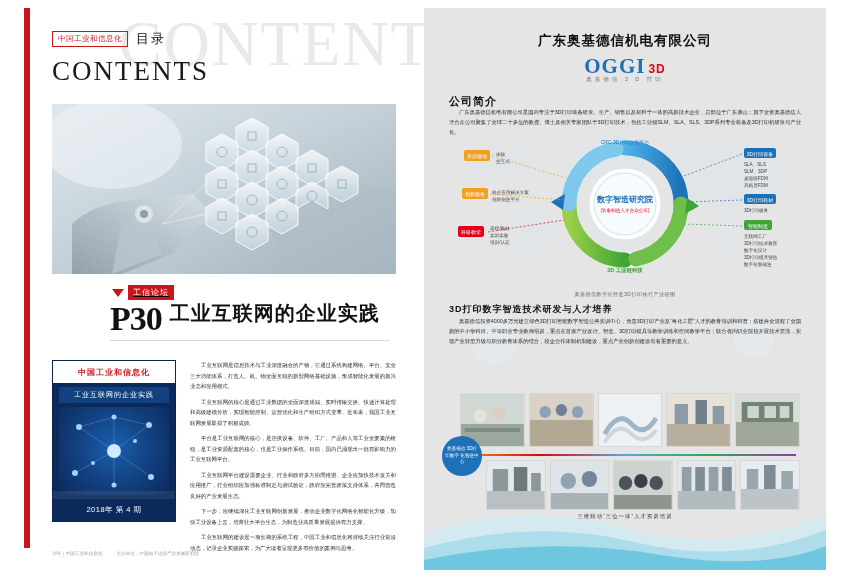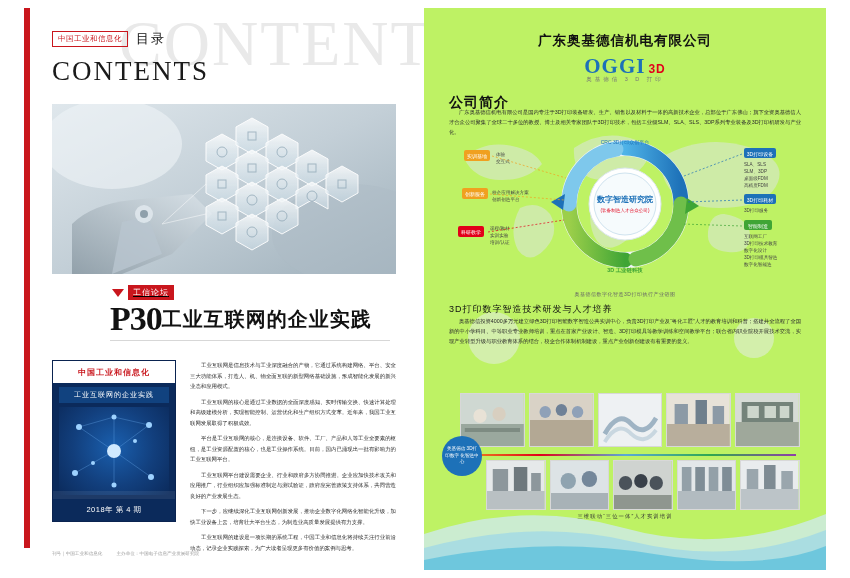--- a/index.html
+++ b/index.html
@@ -16,57 +16,57 @@
 
   .contents-ghost{position:absolute;left:95px;top:4px;font-family:"Liberation Serif",serif;font-size:64px;color:#e9e9e9;letter-spacing:2px;line-height:1;white-space:nowrap;font-weight:normal;}
   .contents-word{position:absolute;left:28px;top:48px;font-family:"Liberation Serif",serif;font-size:27px;letter-spacing:2px;color:#1a1a1a;}
 
   .hero{position:absolute;left:28px;top:96px;width:344px;height:170px;overflow:hidden;background:linear-gradient(135deg,#cfd8dd 0%,#e8edf0 45%,#b9c6ce 100%);}
   .hero svg{display:block;}
 
   .tag-row{position:absolute;left:88px;top:277px;display:flex;align-items:center;gap:4px;text-decoration:underline;}
   .tri{width:0;height:0;border-left:6px solid transparent;border-right:6px solid transparent;border-top:8px solid #c9161d;}
   .tag-label{background:#c9161d;color:#fff;font-size:8px;padding:2px 5px;letter-spacing:1px;}
-  .headline{position:absolute;left:86px;top:292px;display:flex;align-items:center;}
+  .headline{position:absolute;left:86px;top:292px;display:flex;align-items:flex-start;gap:8px;}
   .p30{font-family:"Liberation Serif",serif;font-size:34px;font-weight:bold;color:#111;letter-spacing:-1px;}
   .headline-cn{font-size:20px;font-weight:bold;color:#111;letter-spacing:1px;}
   .hl-rule{position:absolute;left:86px;top:332px;width:280px;height:1px;background:#d7d7d7;}
 
   .cover{position:absolute;left:28px;top:352px;width:122px;height:160px;background:#0b2a5b;overflow:hidden;border:1px solid #0a2350;}
   .cover-top{height:22px;background:#fff;display:flex;align-items:center;justify-content:center;}
   .cover-top span{font-size:8px;color:#c9161d;font-weight:bold;letter-spacing:1px;}
   .cover-band{margin:4px 6px 0;background:#11427f;color:#fff;font-size:7px;text-align:center;padding:3px 0;letter-spacing:1px;}
   .cover-art{position:relative;height:88px;margin:4px 6px 0;background:radial-gradient(circle at 50% 45%, #1a5fae 0%, #123f7d 55%, #0b2a5b 100%);overflow:hidden;}
   .cover-foot{position:absolute;left:0;bottom:6px;width:100%;text-align:center;color:#fff;font-size:7.5px;letter-spacing:.5px;}
   .cover-white{position:absolute;left:0;bottom:22px;width:100%;height:8px;background:rgba(255,255,255,.08);}
 
   .body-col{position:absolute;left:166px;top:352px;width:206px;font-size:5.4px;line-height:1.95;color:#2b2b2b;text-align:justify;}
   .body-col p{margin:0 0 5px 0;text-indent:11px;}
 
   .left-foot{position:absolute;left:28px;top:543px;width:344px;display:flex;gap:14px;font-size:4.6px;color:#9a9a9a;}
 
   
-  .page-right{position:absolute;left:424px;top:8px;width:402px;height:562px;background:#bef264;overflow:hidden;}
+  .page-right{position:absolute;left:424px;top:8px;width:402px;height:562px;background:#e5e5e5;overflow:hidden;}
   .rp-map{position:absolute;left:0;top:0;width:402px;height:562px;opacity:.5;}
   .rp-wave{position:absolute;left:0;bottom:0;width:402px;height:86px;}
 
   .r-title{position:absolute;left:0;top:24px;width:402px;text-align:center;font-size:13.5px;font-weight:bold;color:#111;letter-spacing:1px;}
   .oggi{position:absolute;left:0;top:46px;width:402px;text-align:center;}
   .oggi .o1{font-family:"Liberation Serif",serif;font-size:21px;font-weight:bold;color:#1d71b8;letter-spacing:1px;}
   .oggi .o2{font-size:12px;font-weight:bold;color:#e2001a;letter-spacing:1px;margin-left:3px;margin-top:17px;}
   .oggi-sub{position:absolute;left:0;top:68px;width:402px;text-align:center;font-size:5.5px;color:#777;letter-spacing:3px;}
 
-  .sec1-title{position:absolute;left:25px;top:86px;font-size:14px;font-weight:bold;color:#111;letter-spacing:1px;text-align:right;}
+  .sec1-title{position:absolute;left:25px;top:86px;font-size:11px;font-weight:bold;color:#111;letter-spacing:1px;text-align:right;}
   .sec1-body{position:absolute;left:25px;top:100px;width:352px;font-size:5.3px;line-height:1.85;color:#2b2b2b;text-align:justify;}
   .sec1-body p{margin:0;text-indent:10px;}
 
   .diagram{position:absolute;left:20px;top:124px;width:362px;height:145px;}
   .dia-caption{position:absolute;left:0;top:283px;width:402px;text-align:center;font-size:5px;color:#666;letter-spacing:.5px;}
 
-  .sec2-title{position:absolute;left:25px;top:295px;font-size:9px;font-weight:normal;color:#111;letter-spacing:1px;}
+  .sec2-title{position:absolute;left:25px;top:295px;font-size:9px;font-weight:bold;color:#111;letter-spacing:1px;}
   .sec2-body{position:absolute;left:25px;top:309px;width:352px;font-size:5.3px;line-height:1.85;color:#2b2b2b;text-align:justify;}
   .sec2-body p{margin:0;text-indent:10px;}
 
   .photos{position:absolute;left:36px;top:385px;width:340px;height:52px;display:flex;gap:4px;}
   .photo{flex:1;height:52px;border:1px solid #d8d8d8;overflow:hidden;position:relative;}
   .tl-line{position:absolute;left:30px;top:446px;width:342px;height:2px;background:linear-gradient(90deg,#f0a020,#e2001a,#5aa8d8,#2fa84f,#8e3fa8);}
   .badge{position:absolute;left:18px;top:428px;width:40px;height:40px;border-radius:50%;background:#1d71b8;color:#fff;font-size:4.6px;line-height:1.4;display:flex;align-items:center;justify-content:center;text-align:center;padding:3px;box-sizing:border-box;}
   .photos2{position:absolute;left:62px;top:452px;width:314px;height:48px;display:flex;gap:4px;}
   .photo2{flex:1;height:48px;border:1px solid #d8d8d8;overflow:hidden;position:relative;}
   .r-foot{position:absolute;left:0;top:505px;width:402px;text-align:center;font-size:5.4px;color:#333;letter-spacing:1px;}

